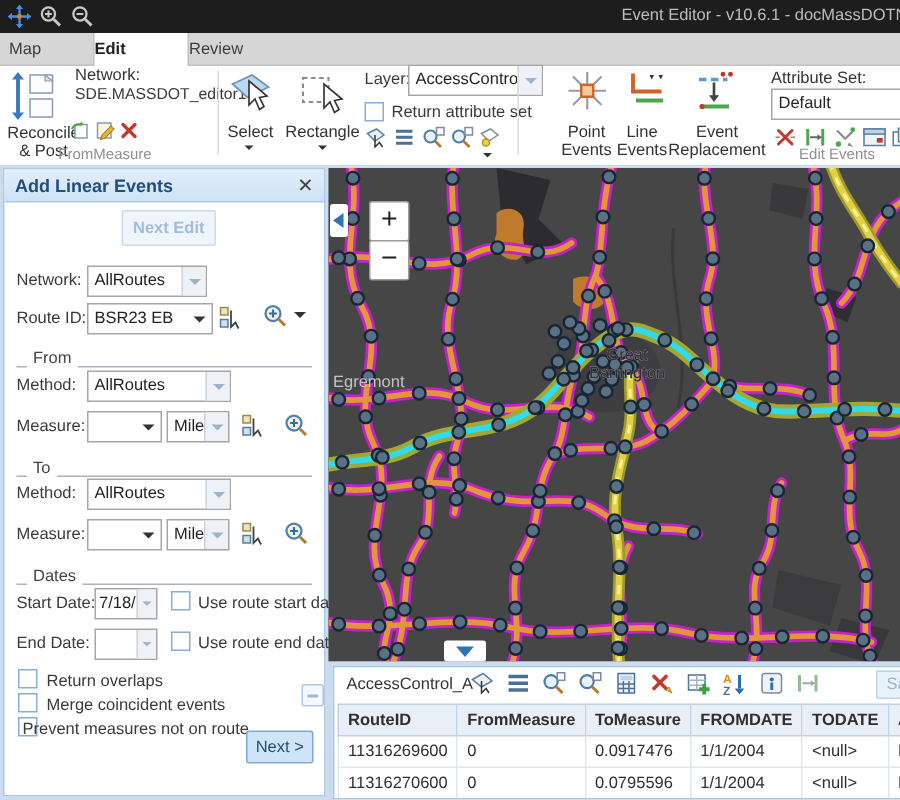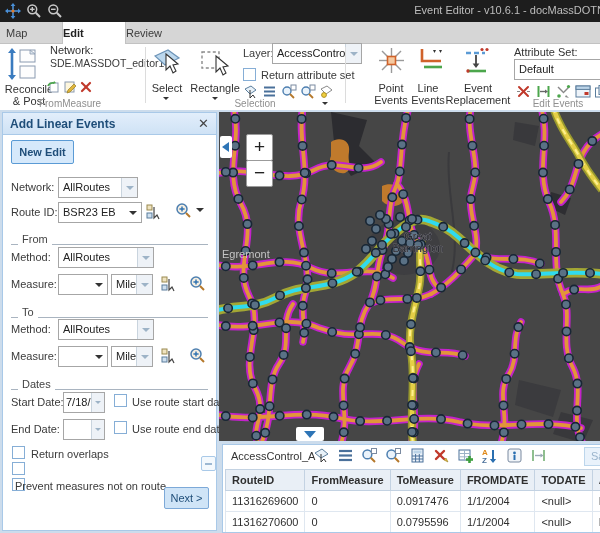--- a/index.html
+++ b/index.html
@@ -175,21 +175,20 @@
     <svg class="abs" style="left:300px;top:40px;width:16px;height:16px" viewBox="0 0 16 16">
       <circle cx="6" cy="7" r="4" fill="#eaf3fb" stroke="#4d7fb0" stroke-width="1.4"></circle>
       <line x1="9" y1="10" x2="13" y2="14" stroke="#b5782a" stroke-width="1.8"></line>
       <rect x="10" y="1" width="5" height="5" fill="#fff" stroke="#7a8aa0"></rect>
     </svg>
     <svg class="abs" style="left:319px;top:40px;width:15px;height:15px" viewBox="0 0 15 15">
       <path d="M2 5 L8 2 L13 6 L7 10 Z" fill="#fff" stroke="#8a8a8a"></path>
         <circle cx="5" cy="11" r="2.4" fill="#f0d040" stroke="#b09020"></circle>
     </svg>
     <span class="caret sm abs" style="left:322px;top:58px"></span>
-    <div class="grplabel" style="left:195px;width:120px">Selection</div>
     <div class="rsep" style="left:345px"></div>
 
     <svg class="abs" style="left:378px;top:3px;width:27px;height:27px" viewBox="0 0 27 27">
       <g stroke="#9a9a9a" stroke-width="1.4">
         <line x1="13.5" y1="1" x2="13.5" y2="26"></line>
           <line x1="1" y1="13.5" x2="26" y2="13.5"></line>
         <line x1="4" y1="4" x2="23" y2="23"></line>
           <line x1="23" y1="4" x2="4" y2="23"></line>
       </g>
       <rect x="9.5" y="9.5" width="8" height="8" fill="#f5c9a0" stroke="#d0622a" stroke-width="1.6"></rect>
@@ -253,21 +252,21 @@
       <rect x="5" y="1.5" width="8" height="9" fill="#eef4fa" stroke="#5a7d9c"></rect>
     </svg>
     <div class="grplabel" style="left:500px;width:116px">Edit Events</div>
   </div>
 
   <div class="panel">
     <div class="panel-hd">
       <span class="t">Add Linear Events</span>
       <span class="x" style="position:absolute;right:7px;top:3px;color:#444;font-size:13px">✕</span>
     </div>
-    <div class="pbtn" style="left:8px;top:27px;width:63px">New Edit</div>
+    <div class="pbtn disabled" style="left:78px;top:27px;width:63px">Next Edit</div>
 
     <div class="flabel" style="left:8px;top:68px">Network:</div>
     <div class="combo" style="left:55px;top:64px;width:80px">
       <span class="val">AllRoutes</span>
       <span class="arr boxed">
           <i class="caret dis"></i>
         </span>
     </div>
     <div class="flabel" style="left:8px;top:93px">Route ID:</div>
     <div class="combo" style="left:55px;top:89px;width:84px">
@@ -383,20 +382,21 @@
       <span class="arr boxed" style="width:13px">
           <i class="caret dis sm"></i>
         </span>
     </div>
     <span class="cb" style="left:111px;top:308px"></span>
     <div class="flabel" style="left:129px;top:310px">Use route end date</div>
 
     <span class="cb" style="left:9px;top:333px"></span>
     <div class="flabel" style="left:28px;top:335px">Return overlaps</div>
     <span class="cb" style="left:9px;top:349px"></span>
+    <div class="flabel" style="left:28px;top:351px">Merge coincident events</div>
     <span class="cb" style="left:9px;top:365px"></span>
     <div class="flabel" style="left:12px;top:367px">Prevent measures not on route</div>
 
     <div class="nextbtn" style="top:374px">Next &gt;</div>
   </div>
   <div class="scrollnub">
       <i></i>
     </div>
 
   <div class="mapwrap">

